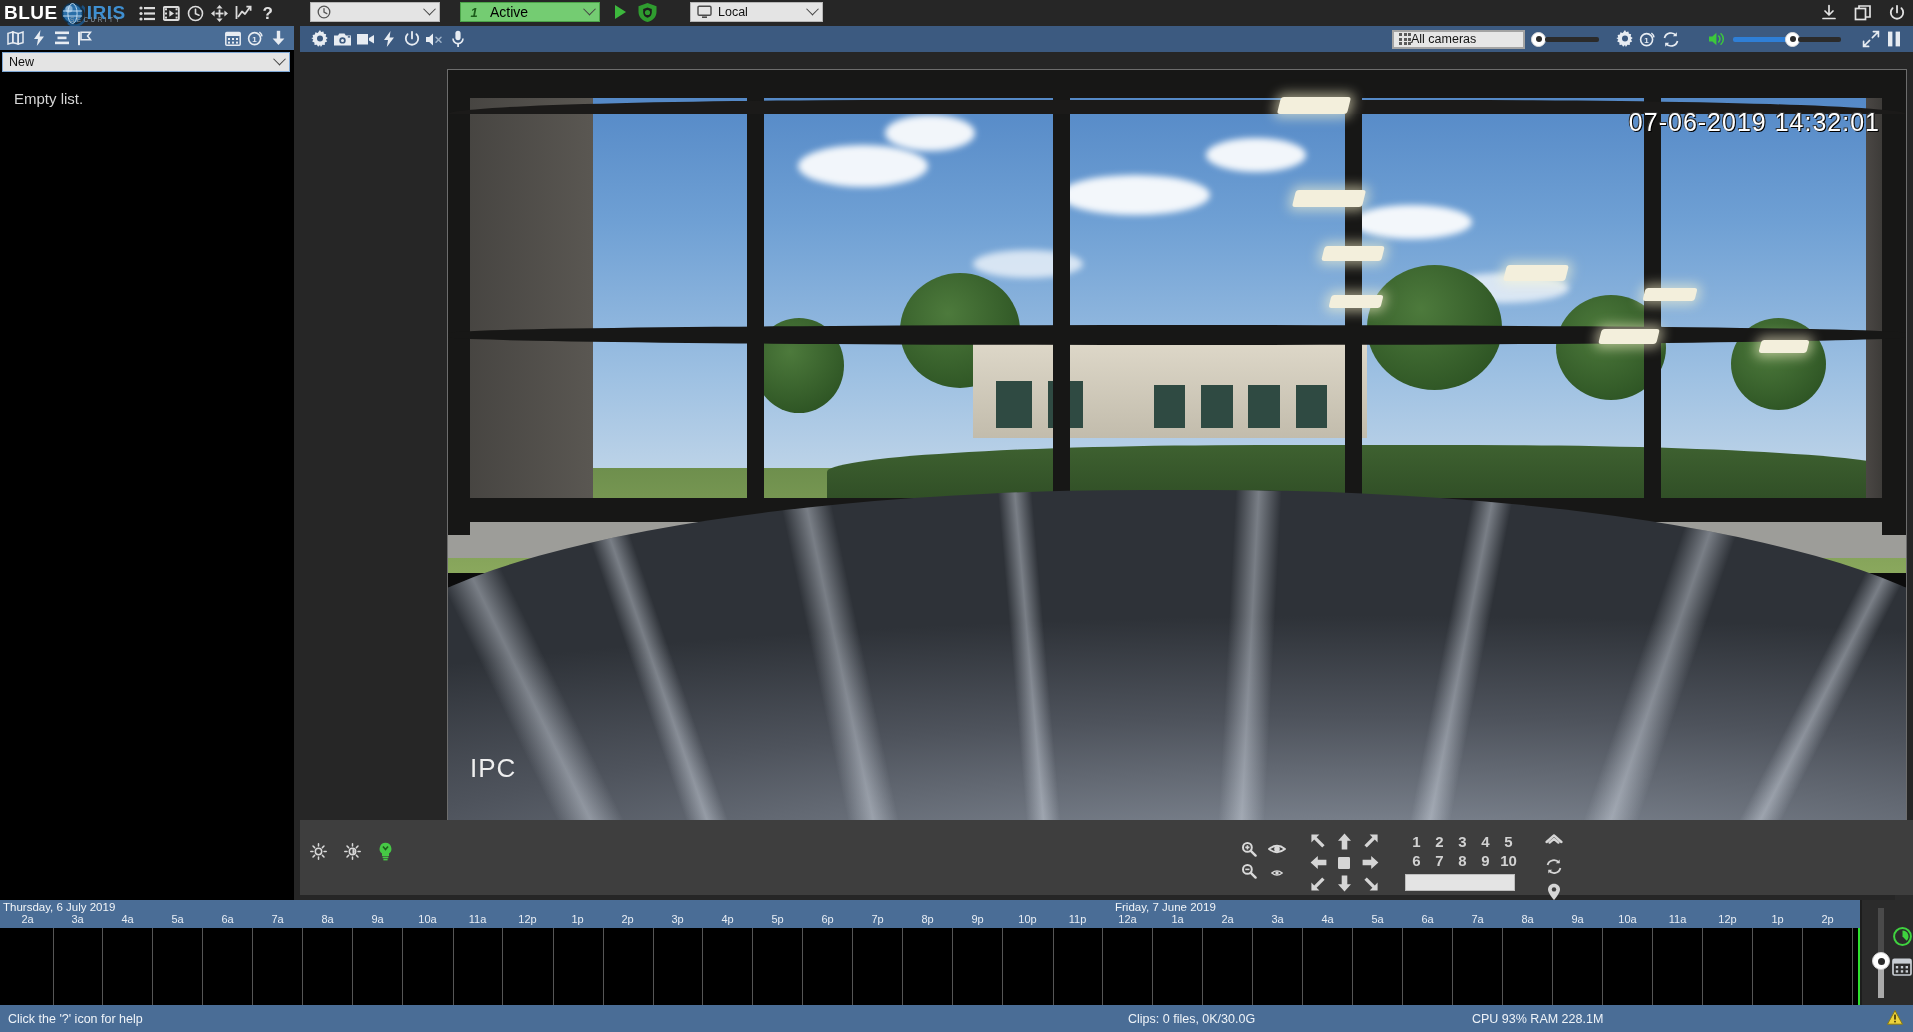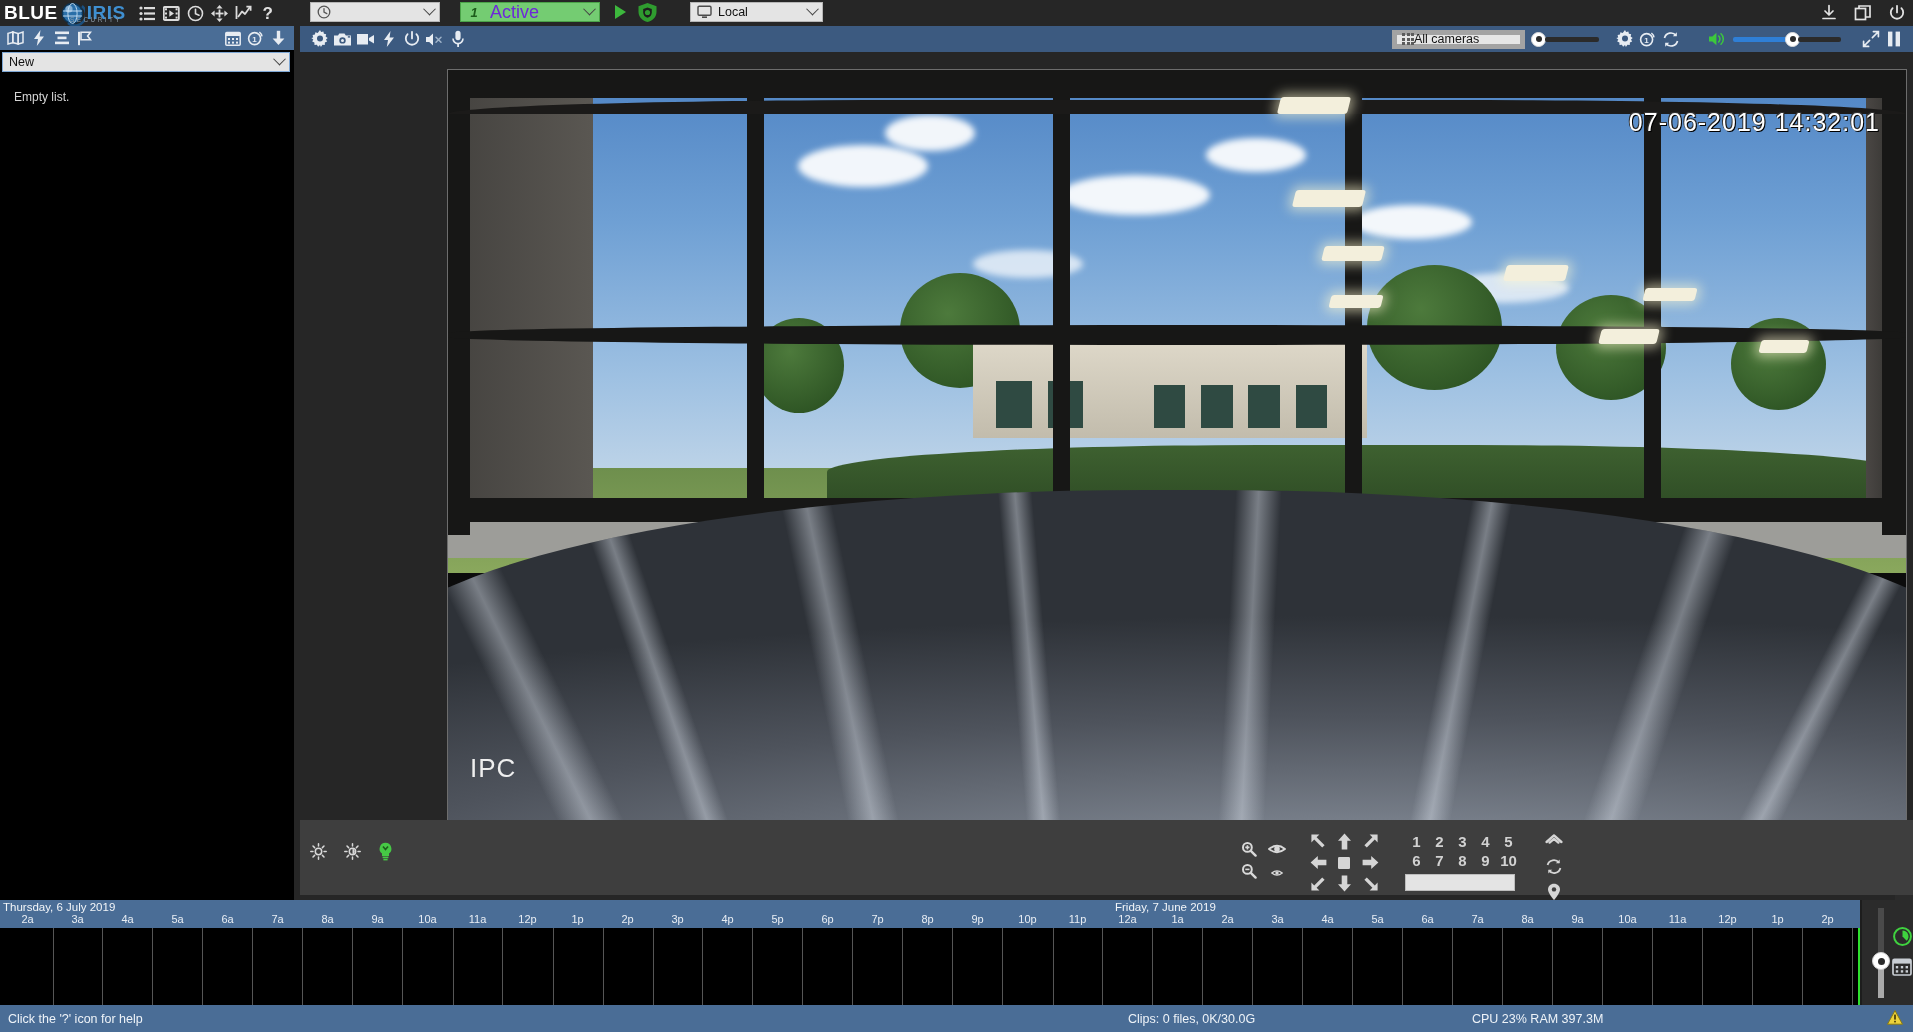--- a/index.html
+++ b/index.html
@@ -53,21 +53,21 @@
     position: absolute; right: 5px; top: 50%; width: 9px; height: 9px;
     transform: translateY(-60%) rotate(45deg);
     border-right: 1.6px solid #444; border-bottom: 1.6px solid #444;
     margin-top: -2px;
   }
   #combo-profile { position: absolute; left: 310px; top: 2px; width: 130px; }
   #combo-status {
     position: absolute; left: 460px; top: 2px; width: 140px;
     background: #74cc72; border: 1px solid #4aa348;
   }
-  #combo-status .cb-txt { font-size: 18px; color: #6d28d9; padding-left: 6px;}
+  #combo-status .cb-txt { font-size: 14px; color: #000000; padding-left: 6px;}
   .status-num { font-weight: 700; font-size: 13px; color: #1d5d1b; font-style: italic;}
   #combo-local { position: absolute; left: 690px; top: 2px; width: 133px; }
 
   .play-tri {
     position: absolute; left: 615px; top: 5px;
     width: 0; height: 0; border-left: 11px solid #3db83d;
     border-top: 7px solid transparent; border-bottom: 7px solid transparent;
     cursor: pointer;
   }
   .shield-ic { position: absolute; left: 637px; top: 2px; cursor:pointer; }
@@ -83,21 +83,21 @@
     position: absolute; left: 300px; top: 26px; right: 0; height: 26px;
     background: #3c5a80; display: flex; align-items: center;
   }
   .bbi {
     width: 23px; height: 23px; display: flex; align-items: center; justify-content: center;
     color: #e7ecf2; cursor: pointer;
   }
   .spacer { flex: 1; }
 
   .camcombo {
-    height: 19px; width: 133px; background: #e6e6e6; border: 5px solid #a3a3a3;
+    height: 19px; width: 133px; background: #e6e6e6; border: 2px solid #a3a3a3;
     display: flex; align-items: center; position: relative;
     font-size: 12.5px; color: #141414; cursor: pointer; margin-right: 6px;
   }
   .grid9 { display: grid; grid-template-columns: repeat(3, 3px); grid-template-rows: repeat(3, 3px); gap: 1.5px; margin-left: 5px; flex:none;}
   .grid9 i { background: #5b5b5b; display: block; width: 3px; height: 3px; }
 
   .slider { display: flex; align-items: center; cursor: pointer; }
   .sl-knob {
     width: 15px; height: 15px; border-radius: 50%; background: #ffffff;
     border: 1px solid #dcdcdc; display: flex; align-items: center; justify-content: center; flex:none;
@@ -110,21 +110,21 @@
   .leftpanel {
     position: absolute; left: 0; top: 50px; width: 294px; bottom: 132px;
     background: #000000;
   }
   .newcombo {
     position: absolute; left: 2px; top: 52px; width: 288px; height: 20px;
     background: #e4e4e4; border: 1px solid #7ea7d4;
   }
   .newcombo .cb-txt { padding-left: 6px; font-size: 12.5px; color: #101010; line-height: 18px;}
   .emptylist {
-    position: absolute; left: 14px; top: 90px; color: #d5d5d5; font-size: 12px;
+    position: absolute; left: 14px; top: 90px; color: #d5d5d5; font-size: 15px;
   }
   .lp-scroll {
     position: absolute; right: 0px; top: 74px; width: 18px; bottom: 132px;
     background: #2b2b2b; display: flex; flex-direction: column; align-items: center;
   }
   .sb-arrow {
     width: 18px; height: 18px; background: #4c4c4c; display: flex; align-items: center; justify-content: center;
     cursor: pointer; flex: none;
   }
   .sb-thumb { width: 7px; height: 40px; background: #6e6e6e; margin-top: 2px; flex:none; }
@@ -999,21 +999,21 @@
               <rect x="13.6" y="13.2" width="2.4" height="2.4"></rect>
           </g>
         </svg>
       </span>
     </div>
   </div>
 
   <div class="statusbar">
     <span class="sb-left">Click the '?' icon for help</span>
     <span class="sb-clips">Clips: 0 files, 0K/30.0G</span>
-    <span class="sb-cpu">CPU 23% RAM 397.3M</span>
+    <span class="sb-cpu">CPU 93% RAM 228.1M</span>
     <span class="sb-warn">
       <svg width="16" height="15" viewBox="0 0 16 15">
         <path d="M8 0.6 L15.5 14.2 H0.5 Z" fill="#ecd23b" stroke="#8a7a12" stroke-width="1"></path>
         <rect x="7.2" y="4.6" width="1.6" height="5" fill="#3a3000"></rect>
         <rect x="7.2" y="10.8" width="1.6" height="1.6" fill="#3a3000"></rect>
       </svg>
     </span>
   </div>
 
 </div>

